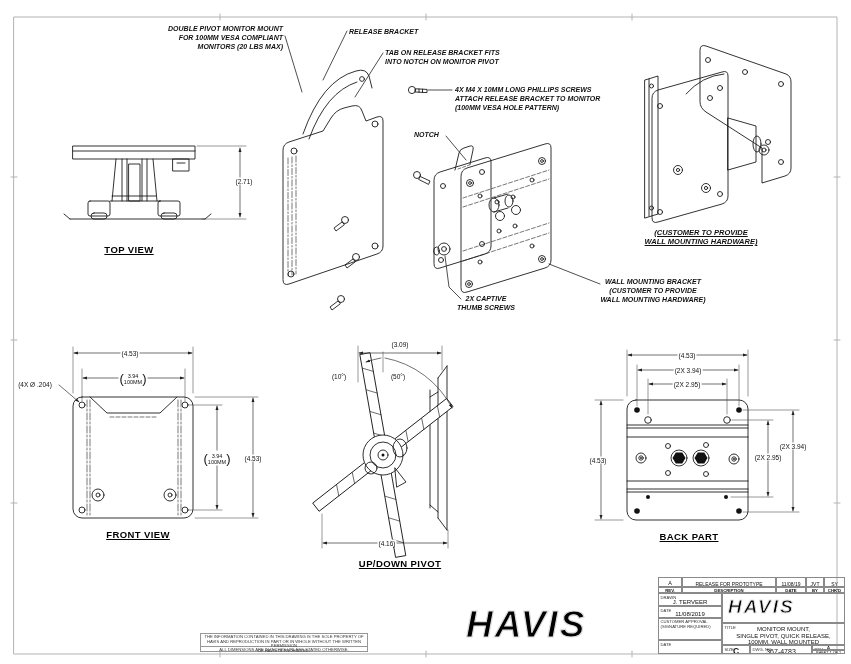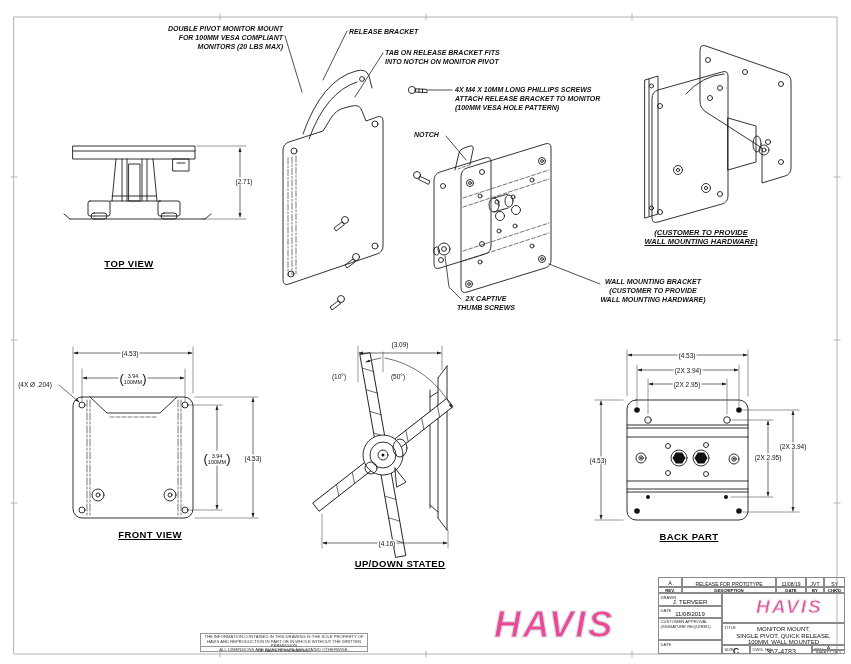--- a/index.html
+++ b/index.html
@@ -13,22 +13,22 @@
   .viewlabel{position:absolute;font-weight:bold;font-size:9.5px;letter-spacing:.4px;
              text-decoration:underline;transform:translateX(-50%);color:#000;white-space:nowrap;}
   .dim{position:absolute;font-size:6.5px;color:#111;background:#fff;padding:0 1px;
        transform:translate(-50%,-50%);white-space:nowrap;}
   .stack{display:flex;align-items:center;}
   .stack .col{display:flex;flex-direction:column;font-size:5.5px;line-height:6px;text-align:center;}
   .bigp{font-size:13px;font-weight:400;}
   .cnote{font-size:7.5px;}
   .cnote div{text-decoration:underline;}
   
-  .wm{position:absolute;font-weight:bold;font-style:italic;color:#ec4899;
-      -webkit-text-stroke:1.2px #dcdcdc;letter-spacing:2px;margin-left:28px;}
+  .wm{position:absolute;font-weight:bold;font-style:italic;color:#000000;
+      -webkit-text-stroke:1.2px #dcdcdc;letter-spacing:2px;}
   .wm.big{left:466px;top:604px;font-size:37px;}
   .wm.small{left:728px;top:596px;font-size:19px;-webkit-text-stroke:0.9px #e7e7e7;}
   
   .tb{position:absolute;left:658px;top:577px;width:187px;height:77px;font-size:6.5px;color:#111;}
   .tb .cell{position:absolute;border:0.5px solid #8a8a8a;box-sizing:border-box;overflow:hidden;}
   .tb .tlabel{position:absolute;top:0.5px;left:1.5px;font-size:4.2px;color:#333;letter-spacing:0;}
   .tb .cv{position:absolute;width:100%;text-align:center;}
   .hdr{font-size:4.3px;font-weight:bold;text-align:center;line-height:6px;}
   
   .notes{position:absolute;left:200px;top:633px;width:168px;height:19px;
@@ -291,23 +291,23 @@
   <div class="lbl ann centerA" style="left:653px;top:277px;">
     <div>WALL MOUNTING BRACKET</div>
     <div>(CUSTOMER TO PROVIDE</div>
     <div>WALL MOUNTING HARDWARE)</div>
   </div>
   <div class="lbl ann centerA" style="left:486px;top:294px;">
     <div>2X CAPTIVE</div>
     <div>THUMB SCREWS</div>
   </div>
 
-  <div class="viewlabel" style="left:129px;top:244px;margin-top:14px;">TOP VIEW</div>
-  <div class="viewlabel" style="left:150px;top:529px;text-decoration:underline;">FRONT VIEW</div>
-  <div class="viewlabel" style="left:400px;top:558px;">UP/DOWN STATED</div>
+  <div class="viewlabel" style="left:129px;top:244px;">TOP VIEW</div>
+  <div class="viewlabel" style="left:138px;top:529px;text-decoration:underline;">FRONT VIEW</div>
+  <div class="viewlabel" style="left:400px;top:558px;">UP/DOWN PIVOT</div>
   <div class="viewlabel" style="left:689px;top:531px;">BACK PART</div>
 
   <div class="dim" style="left:244px;top:181px;">(2.71)</div>
 
   <div class="dim" style="left:130px;top:353px;">(4.53)</div>
   <div class="dim stack" style="left:133px;top:378px;">
     <span class="bigp">(</span>
     <span class="col">
         <span>3.94</span>
         <span>100MM</span>

